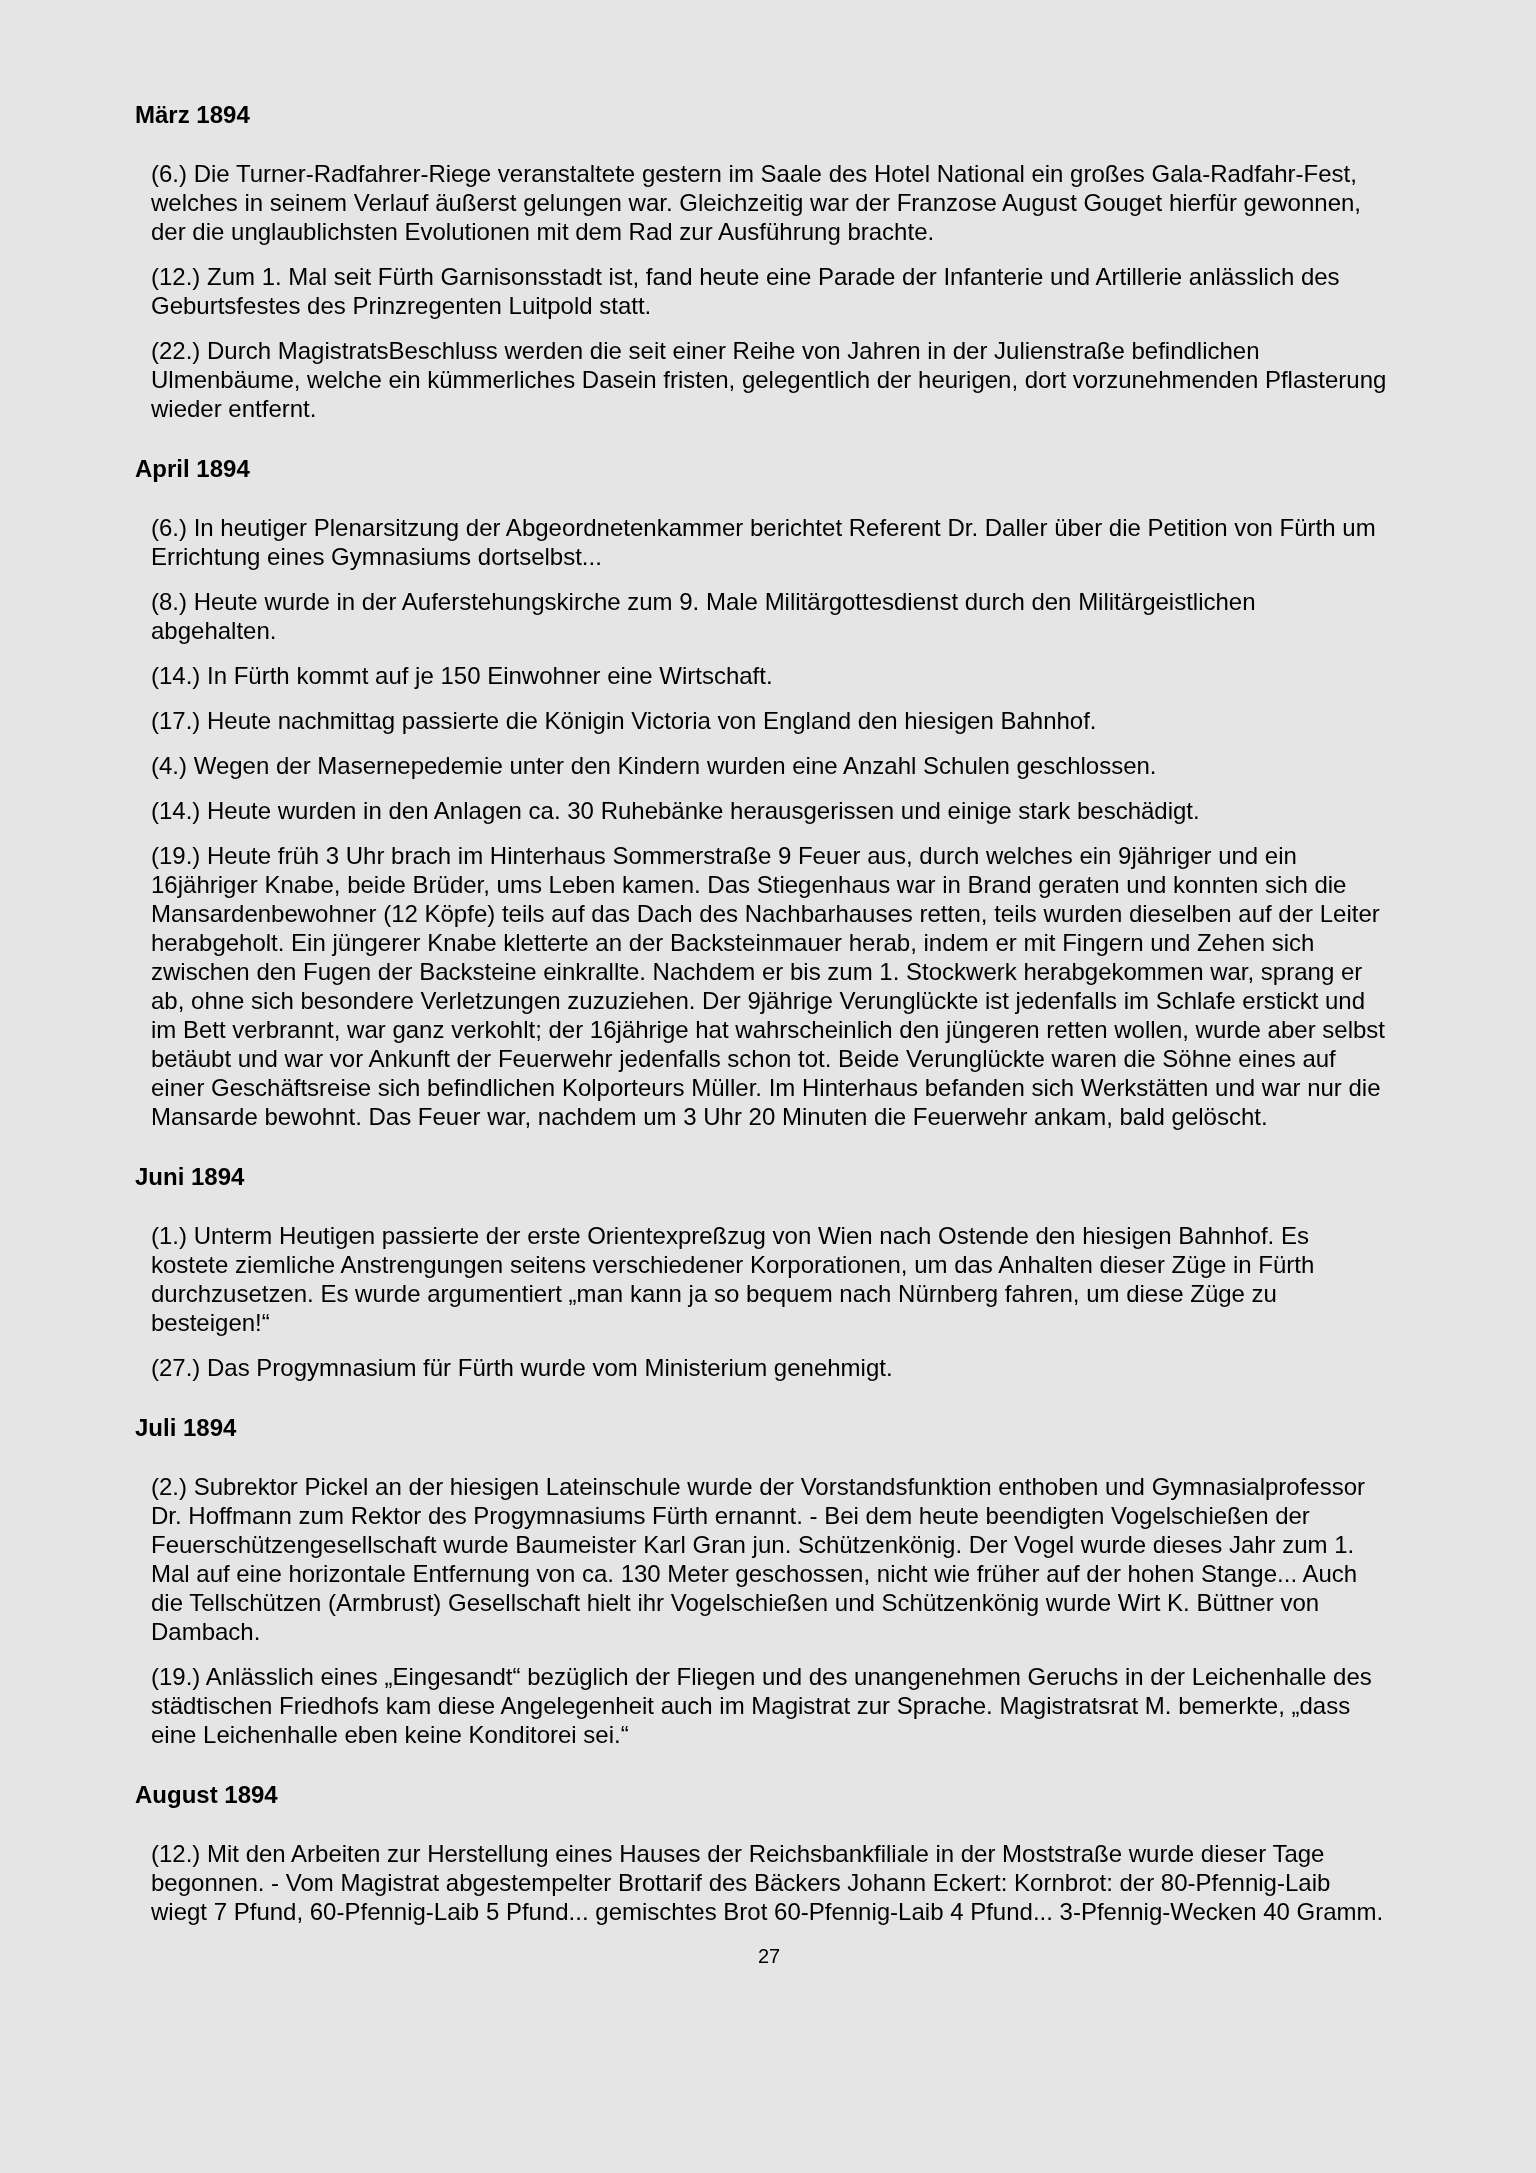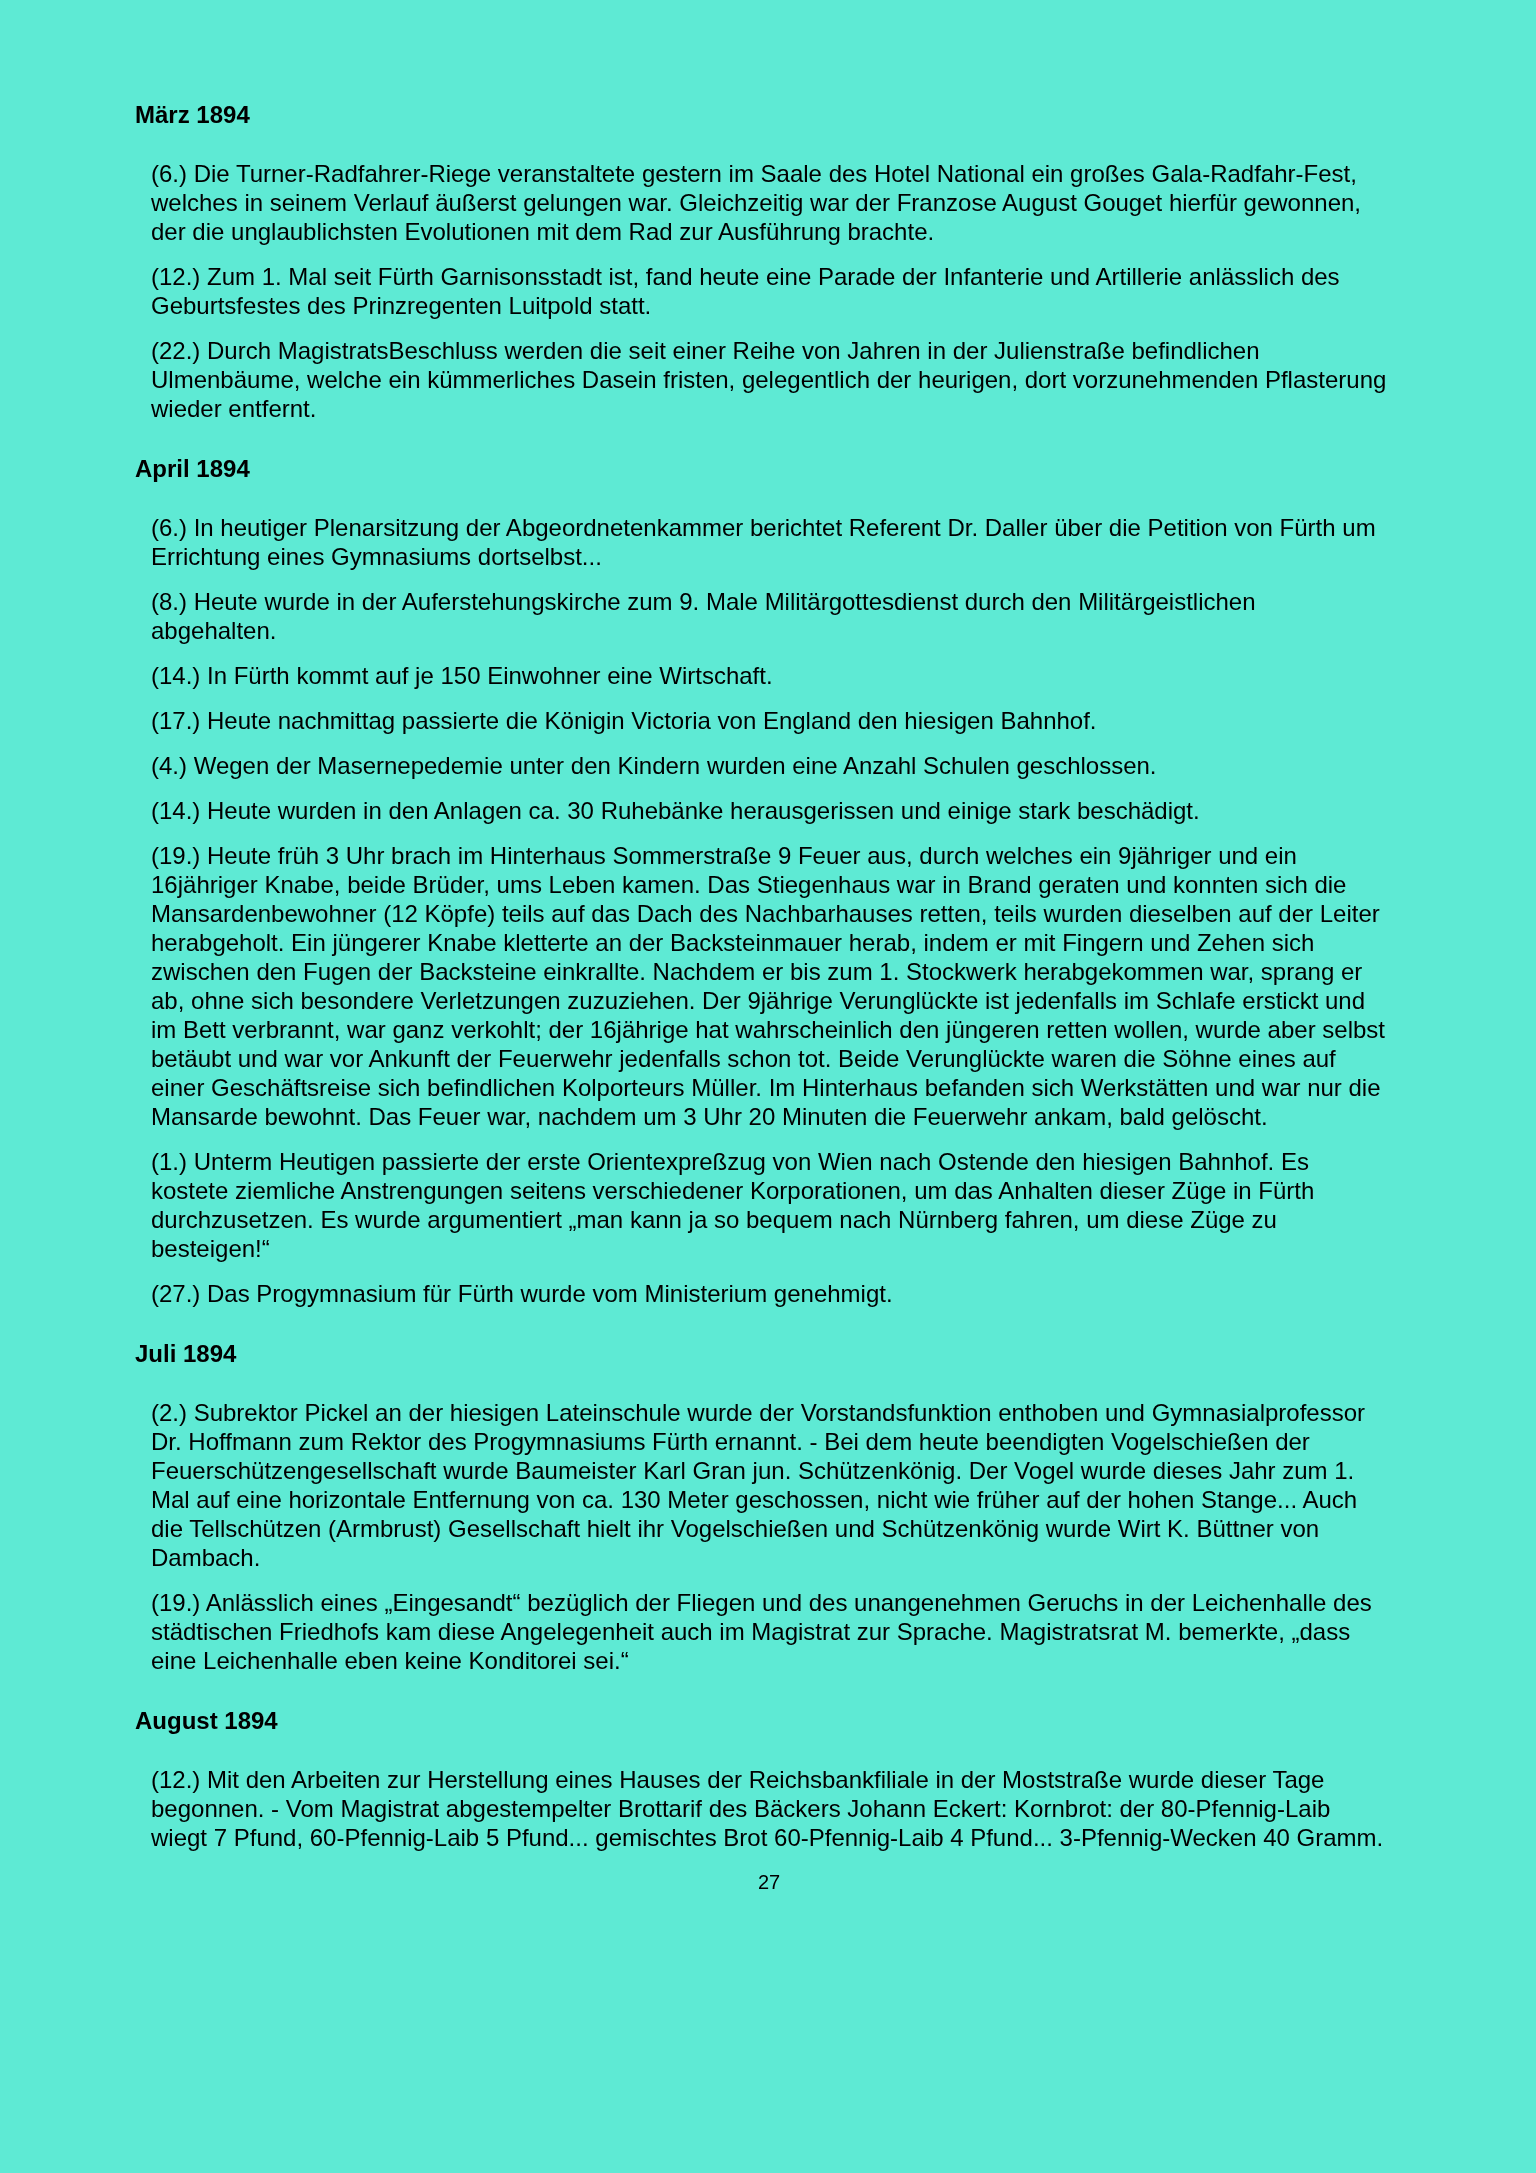--- a/index.html
+++ b/index.html
@@ -6,21 +6,21 @@
   html, body {
     margin: 0;
     padding: 0;
     background: #ffffff;
   }
   .page {
     position: relative;
     width: 1536px;
     height: 2173px;
     margin: 0 auto;
-    background: #5eead4;
+    background: #e5e5e5;
     box-sizing: border-box;
     padding: 100px 133px 0 135px;
     font-family: "Liberation Sans", "DejaVu Sans", sans-serif;
     font-size: 24px;
     line-height: 29px;
     color: #000000;
     overflow: hidden;
   }
   .month-section {
     margin: 0;
@@ -65,20 +65,21 @@
     <p class="entry">(17.) Heute nachmittag passierte die Königin Victoria von England den hiesigen Bahnhof.</p>
   </section>
 
   <section class="month-section">
     <p class="entry">(4.) Wegen der Masernepedemie unter den Kindern wurden eine Anzahl Schulen geschlossen.</p>
     <p class="entry">(14.) Heute wurden in den Anlagen ca. 30 Ruhebänke herausgerissen und einige stark beschädigt.</p>
     <p class="entry">(19.) Heute früh 3 Uhr brach im Hinterhaus Sommerstraße 9 Feuer aus, durch welches ein 9jähriger und ein 16jähriger Knabe, beide Brüder, ums Leben kamen. Das Stiegenhaus war in Brand geraten und konnten sich die Mansardenbewohner (12 Köpfe) teils auf das Dach des Nachbarhauses retten, teils wurden dieselben auf der Leiter herabgeholt. Ein jüngerer Knabe kletterte an der Backsteinmauer herab, indem er mit Fingern und Zehen sich zwischen den Fugen der Backsteine einkrallte. Nachdem er bis zum 1. Stockwerk herabgekommen war, sprang er ab, ohne sich besondere Verletzungen zuzuziehen. Der 9jährige Verunglückte ist jedenfalls im Schlafe erstickt und im Bett verbrannt, war ganz verkohlt; der 16jährige hat wahrscheinlich den jüngeren retten wollen, wurde aber selbst betäubt und war vor Ankunft der Feuerwehr jedenfalls schon tot. Beide Verunglückte waren die Söhne eines auf einer Geschäftsreise sich befindlichen Kolporteurs Müller. Im Hinterhaus befanden sich Werkstätten und war nur die Mansarde bewohnt. Das Feuer war, nachdem um 3 Uhr 20 Minuten die Feuerwehr ankam, bald gelöscht.</p>
   </section>
 
   <section class="month-section">
+    <h2 class="month-heading">Juni 1894</h2>
     <p class="entry">(1.) Unterm Heutigen passierte der erste Orientexpreßzug von Wien nach Ostende den hiesigen Bahnhof. Es kostete ziemliche Anstrengungen seitens verschiedener Korporationen, um das Anhalten dieser Züge in Fürth durchzusetzen. Es wurde argumentiert „man kann ja so bequem nach Nürnberg fahren, um diese Züge zu besteigen!“</p>
     <p class="entry">(27.) Das Progymnasium für Fürth wurde vom Ministerium genehmigt.</p>
   </section>
 
   <section class="month-section">
     <h2 class="month-heading">Juli 1894</h2>
     <p class="entry">(2.) Subrektor Pickel an der hiesigen Lateinschule wurde der Vorstandsfunktion enthoben und Gymnasialprofessor Dr. Hoffmann zum Rektor des Progymnasiums Fürth ernannt. - Bei dem heute beendigten Vogelschießen der Feuerschützengesellschaft wurde Baumeister Karl Gran jun. Schützenkönig. Der Vogel wurde dieses Jahr zum 1. Mal auf eine horizontale Entfernung von ca. 130 Meter geschossen, nicht wie früher auf der hohen Stange... Auch die Tellschützen (Armbrust) Gesellschaft hielt ihr Vogelschießen und Schützenkönig wurde Wirt K. Büttner von Dambach.</p>
     <p class="entry">(19.) Anlässlich eines „Eingesandt“ bezüglich der Fliegen und des unangenehmen Geruchs in der Leichenhalle des städtischen Friedhofs kam diese Angelegenheit auch im Magistrat zur Sprache. Magistratsrat M. bemerkte, „dass eine Leichenhalle eben keine Konditorei sei.“</p>
   </section>
 

